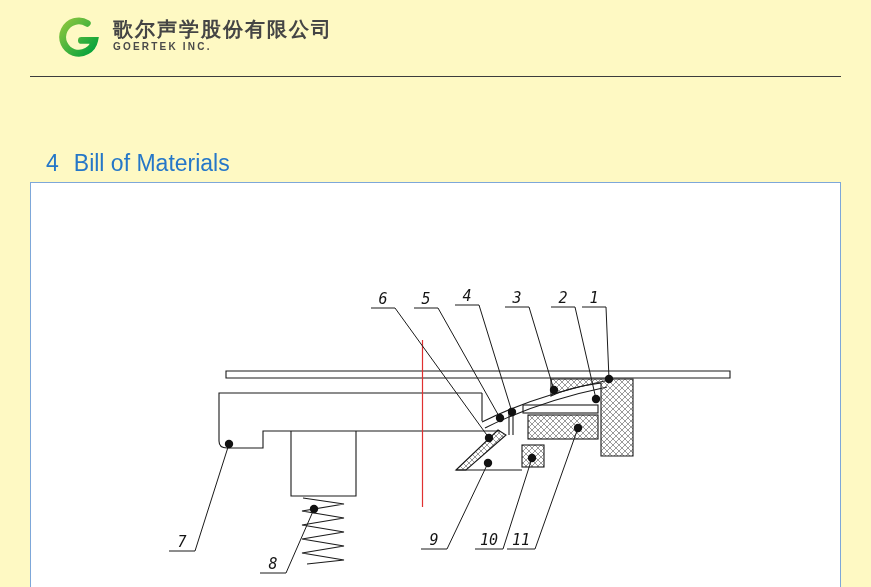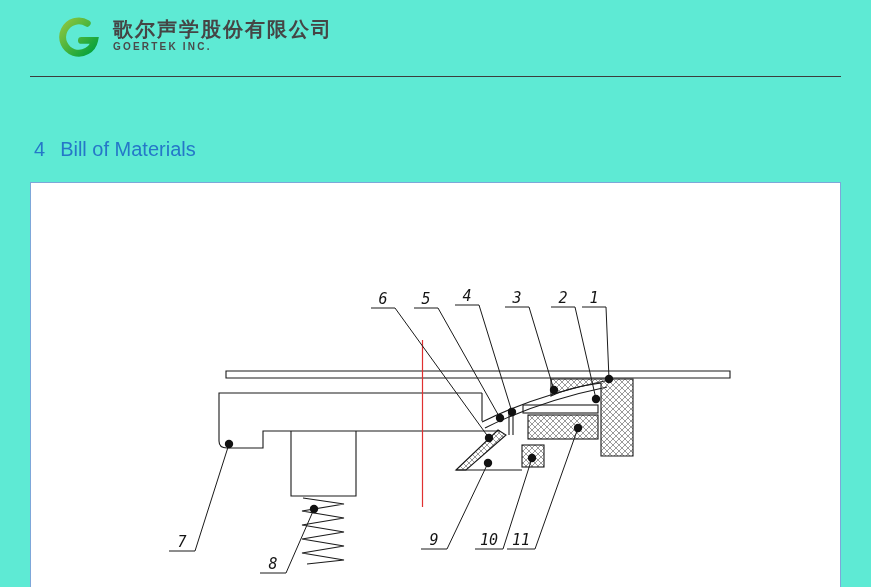--- a/index.html
+++ b/index.html
@@ -1,33 +1,33 @@
 <!DOCTYPE html>
 <html><head>
 <meta charset="utf-8">
 <style>
   html,body{margin:0;padding:0;background:#ffffff;}
   .page{
     position:relative;
     width:871px;height:587px;
     overflow:hidden;
-    background:#5eead4;
+    background:#fef9c3;
     font-family:"Liberation Sans",sans-serif;
   }
   
   .brand{position:absolute;left:54px;top:14px;display:flex;align-items:flex-start;gap:12px;}
   .logo-svg{width:47px;height:47px;display:block;}
   .brand-text{padding-top:4px;}
   .cn{font-size:20px;font-weight:bold;color:#454545;letter-spacing:2px;line-height:1.1;
       font-family:"Liberation Sans",sans-serif;}
   .en{font-size:10px;font-weight:bold;color:#4a4a4a;letter-spacing:2.2px;margin-top:1px;}
   .rule{position:absolute;left:30px;width:811px;top:76px;border-top:1px solid #3c3c3c;height:0;}
   
-  .heading{position:absolute;left:30px;top:134px;margin:4px;
-    font-size:20px;font-weight:400;color:#2577c8;font-family:"Liberation Sans",sans-serif;}
+  .heading{position:absolute;left:30px;top:134px;margin:16px;
+    font-size:23px;font-weight:400;color:#2577c8;font-family:"Liberation Sans",sans-serif;}
   .heading .num{display:inline-block;margin-right:15px;}
   
   .figure-box{
     position:absolute;left:30px;top:182px;width:809px;height:420px;
     border:1px solid #7da7d9;background:#ffffff;
   }
   .figure-box svg{display:block;width:100%;height:100%;}
   .callout-text{
     font-family:"DejaVu Sans Mono",monospace;
     font-style:italic;

